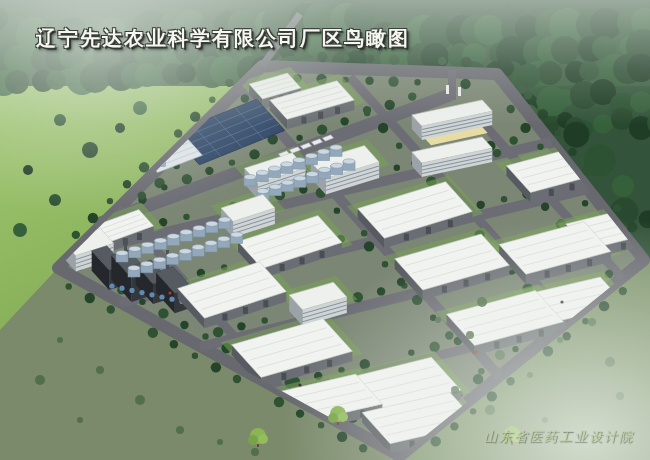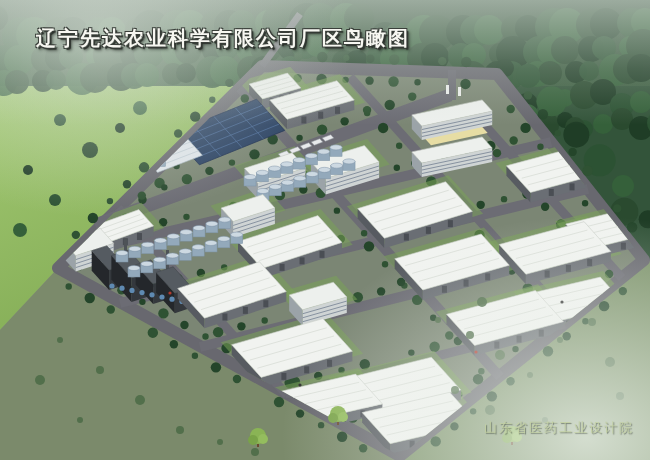--- a/index.html
+++ b/index.html
@@ -11,23 +11,23 @@
   .fog-top{left:0;top:0;width:650px;height:125px;
     background:linear-gradient(180deg,rgba(210,219,211,.68),rgba(210,219,211,.25) 55%,rgba(210,219,211,0));}
   .fog-tl{left:-70px;top:-50px;width:440px;height:280px;
     background:radial-gradient(ellipse at 38% 32%,rgba(224,231,223,.6),rgba(224,231,223,0) 66%);}
   .fog-br{right:-90px;bottom:-70px;width:480px;height:330px;
     background:radial-gradient(ellipse at 68% 72%,rgba(236,242,235,.78),rgba(236,242,235,0) 66%);}
   .title{position:absolute;left:36px;top:25px;font-size:20px;font-weight:bold;
     letter-spacing:2px;color:#f7f7f1;white-space:nowrap;
     text-shadow:-1px -1px 0 #3a3f3a,1px -1px 0 #3a3f3a,-1px 1px 0 #3a3f3a,
                 2px 2px 1px #2c312c,3px 3px 3px rgba(20,25,20,.55);}
-  .watermark{position:absolute;right:16px;bottom:23px;font-size:13px;
+  .watermark{position:absolute;right:16px;bottom:14px;font-size:13px;
     letter-spacing:2px;color:rgba(196,210,162,.82);
-    text-shadow:1px 1px 1px rgba(40,50,40,.5);}
+    text-shadow:1px 1px 1px rgba(40,50,40,.5);font-style:italic;}
 </style>
 </head>
 <body>
 
 <div class="stage">
   <svg id="scene" width="650" height="460" viewBox="0 0 650 460">
     <defs>
       <linearGradient id="fieldBright" x1="0" y1="0" x2="0.4" y2="1">
         <stop offset="0" stop-color="#a4ca74"></stop>
           <stop offset="1" stop-color="#84ad56"></stop>

